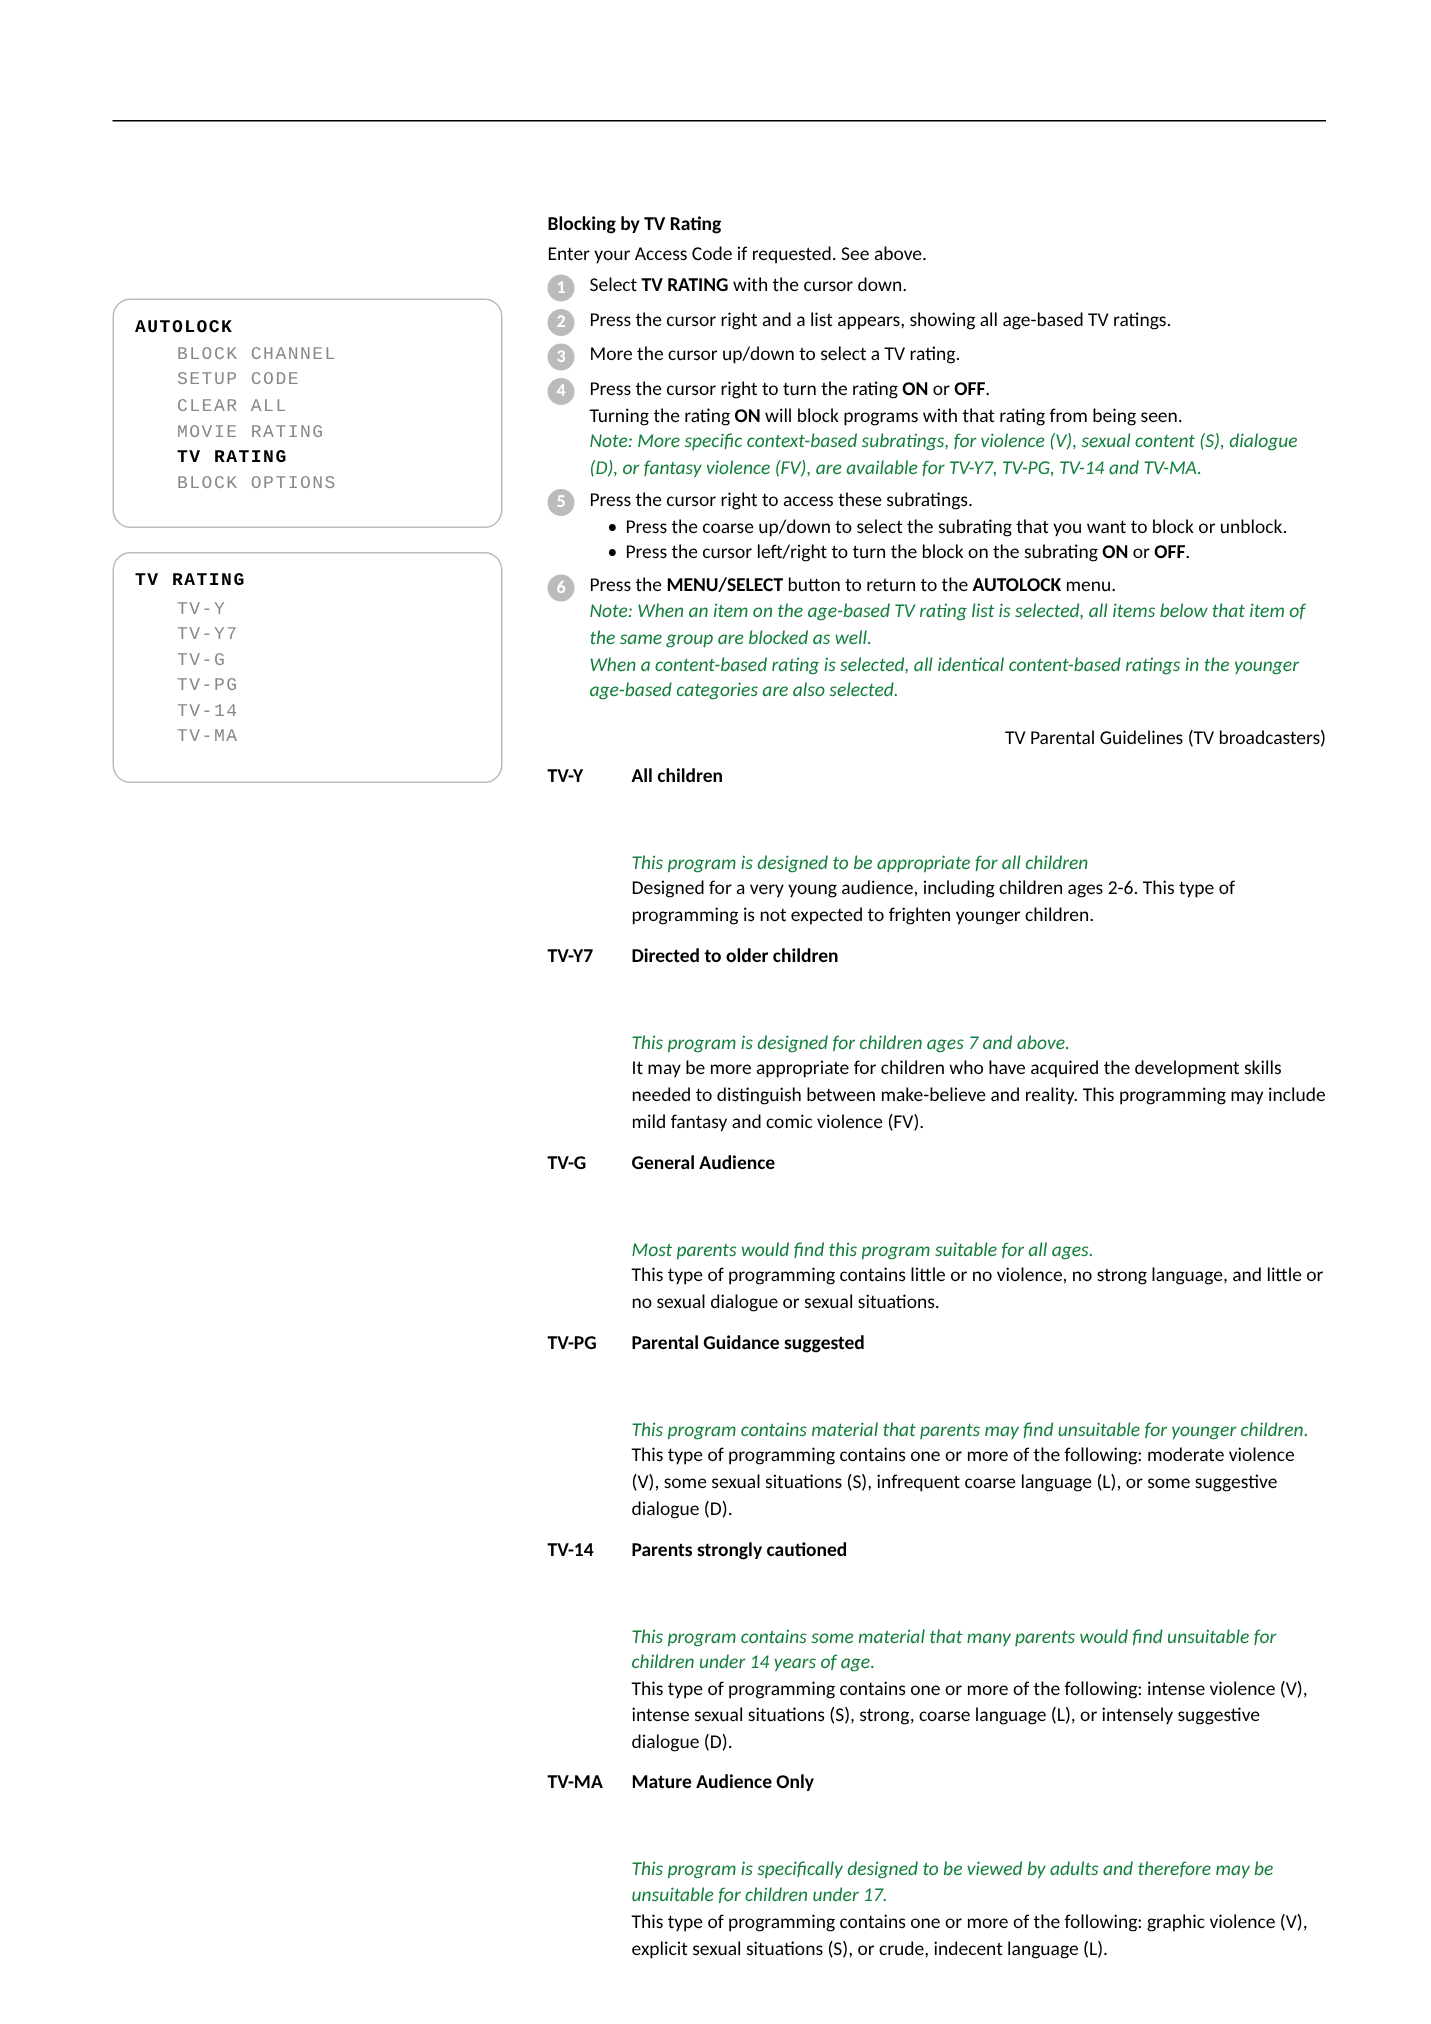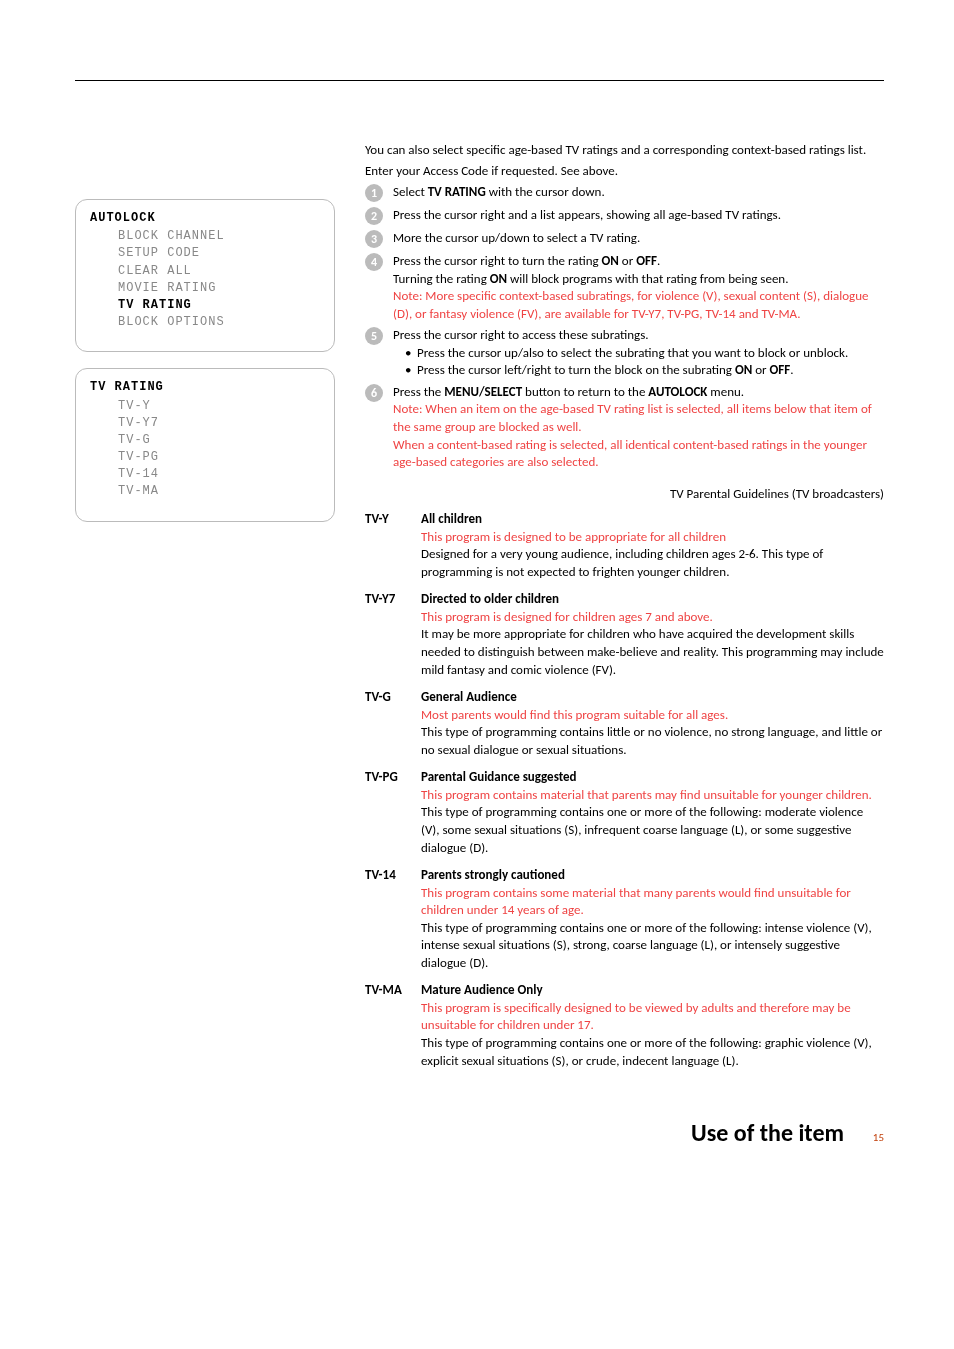--- a/index.html
+++ b/index.html
@@ -73,21 +73,21 @@
     background: #bbb;
     color: #fff;
     font-weight: bold;
     font-size: 12px;
     display: flex;
     align-items: center;
     justify-content: center;
     margin-top: 1px;
   }
   .step-body { flex: 1; }
-  .italic-note { color: #ef4444; }
+  .italic-note { font-style: italic; color: #15803d; margin-top: 40px; }
   ul.sub { list-style: none; padding-left: 14px; }
   ul.sub li { position: relative; padding-left: 10px; }
   ul.sub li::before { content: "•"; position: absolute; left: -2px; }
   .guidelines-title { margin: 14px 0 8px 0; text-align: right; }
   .rating-row { display: flex; gap: 8px; margin-bottom: 10px; }
   .rating-label { width: 48px; flex-shrink: 0; font-weight: bold; }
   .rating-body { flex: 1; }
   .rating-body .heading { font-weight: bold; }
   .footer {
     margin-top: 30px;
@@ -135,21 +135,21 @@
       <div class="item">TV-G</div>
       <div class="item">TV-PG</div>
       <div class="item">TV-14</div>
       <div class="item">TV-MA</div>
     </div>
 
   </div>
 
   <div class="right-col">
 
-    <div class="para">You can also select specific age-based TV ratings and a corresponding context-based ratings list.</div>
+    <div class="h3">Blocking by TV Rating</div>
     <div class="para">Enter your Access Code if requested. See above.</div>
 
     <div class="step-row">
       <div class="step-num">1</div>
       <div class="step-body">
         <span>Select </span><b>TV RATING</b><span> with the cursor down.</span>
       </div>
     </div>
 
     <div class="step-row">
@@ -169,21 +169,21 @@
         <span>Turning the rating </span><b>ON</b><span> will block programs with that rating from being seen.</span><br>
         <span class="italic-note">Note: More specific context-based subratings, for violence (V), sexual content (S), dialogue (D), or fantasy violence (FV), are available for TV-Y7, TV-PG, TV-14 and TV-MA.</span>
       </div>
     </div>
 
     <div class="step-row">
       <div class="step-num">5</div>
       <div class="step-body">
         <span>Press the cursor right to access these subratings.</span>
         <ul class="sub">
-          <li>Press the cursor up/also to select the subrating that you want to block or unblock.</li>
+          <li>Press the coarse up/down to select the subrating that you want to block or unblock.</li>
           <li>
             <span>Press the cursor left/right to turn the block on the subrating </span><b>ON</b><span> or </span><b>OFF</b><span>.</span>
           </li>
         </ul>
       </div>
     </div>
 
     <div class="step-row">
       <div class="step-num">6</div>
       <div class="step-body">

